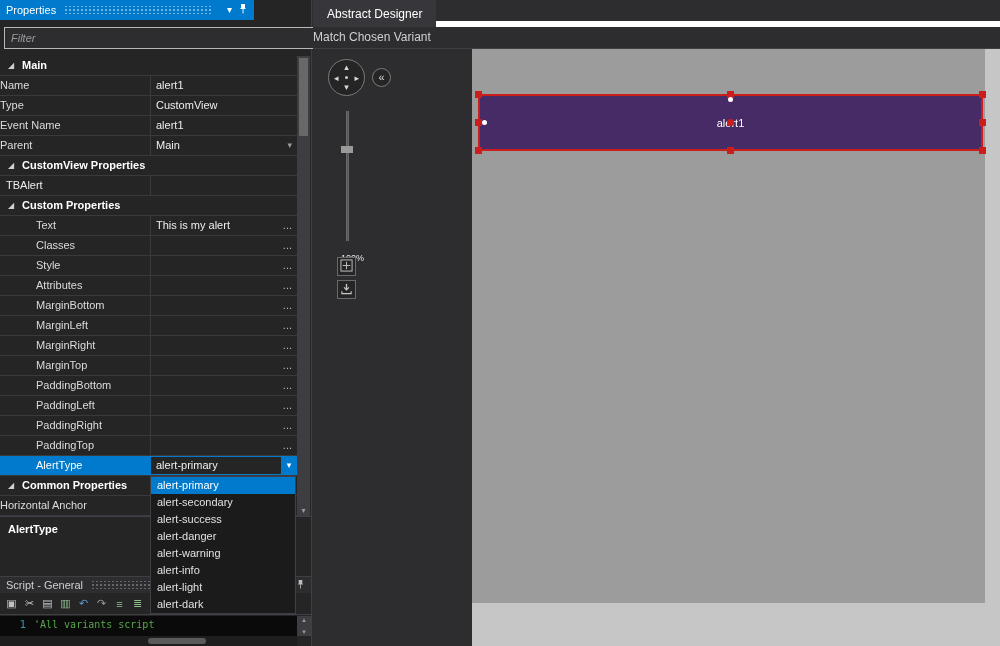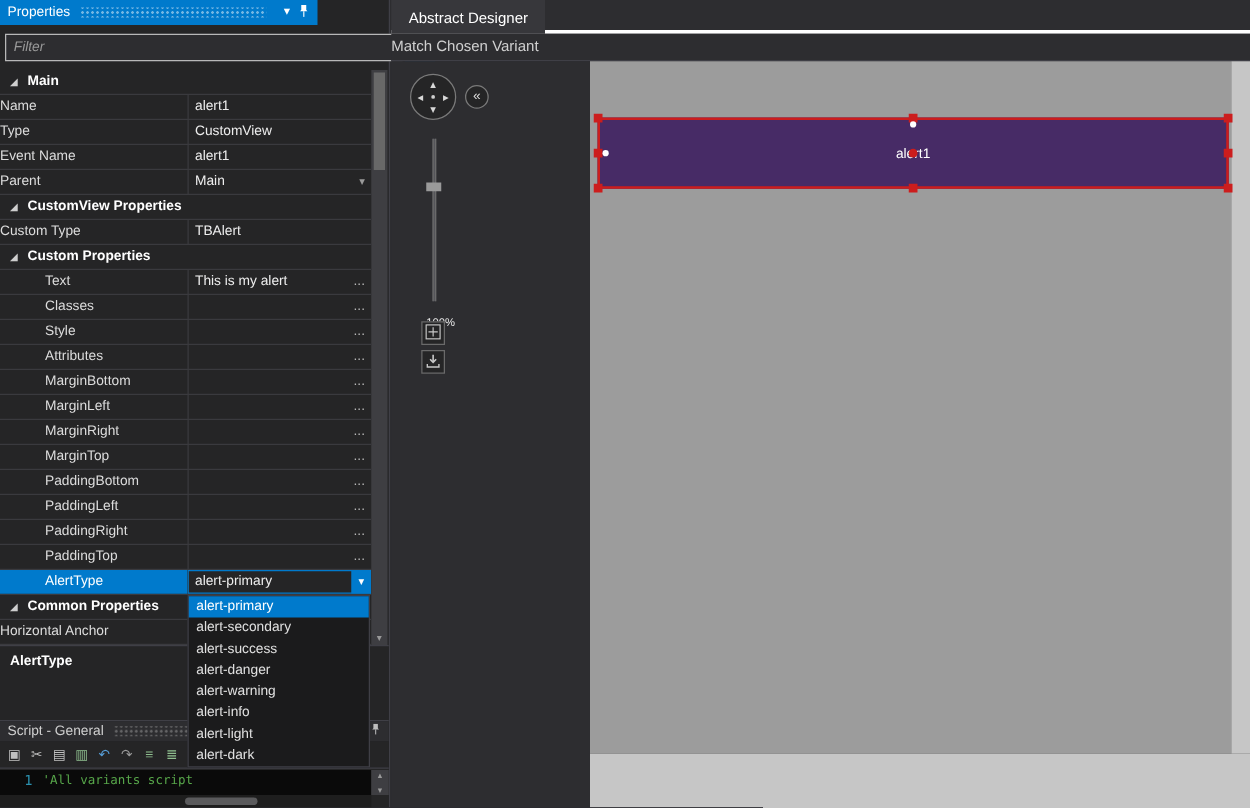--- a/index.html
+++ b/index.html
@@ -56,21 +56,21 @@
   .code-area{position:absolute;left:0;top:39px;right:14px;bottom:10px;background:#0a0a0a;display:flex;overflow:hidden}
   .code-ln{width:34px;text-align:right;padding-right:8px;color:#2b91af;
            font-family:"DejaVu Sans Mono",monospace;font-size:11px;line-height:18px}
   .code-text{color:var(--comment);font-family:"DejaVu Sans Mono",monospace;font-size:10px;line-height:18px;white-space:pre}
   .code-vscroll{position:absolute;right:0;top:39px;bottom:10px;width:14px;background:#3e3e42;
                 display:flex;flex-direction:column;justify-content:space-between;align-items:center;color:#999;font-size:7px}
   .code-hscroll{position:absolute;left:0;right:14px;bottom:0;height:10px;background:#1e1e1e}
   .code-hthumb{position:absolute;left:148px;top:2px;width:58px;height:6px;background:#5a5a5c;border-radius:3px}
 
   
-  .tabstrip{position:absolute;left:313px;top:0;right:0;height:27px;background:#2d2d30;border-bottom:3px solid #ffffff}
+  .tabstrip{position:absolute;left:313px;top:0;right:0;height:27px;background:#2d2d30;border-bottom:6px solid #ffffff}
   .tab{display:inline-flex;align-items:center;height:27px;padding:0 14px;background:#37373b;color:#fff;font-size:12px;cursor:pointer}
   .variant-bar{position:absolute;left:313px;top:27px;right:0;height:22px;line-height:21px;padding-left:0;
                color:#d0d0d0;border-bottom:1px solid #3f3f46;font-size:12px;background:#2d2d30}
   .design-area{position:absolute;left:313px;top:49px;right:0;bottom:0;background:#2d2d30}
 
   
   .nav-circle{position:absolute;left:15px;top:10px;width:37px;height:37px;border-radius:50%;
               border:1px solid #7a7a7a;background:#252526;cursor:pointer}
   .nav-circle .n{position:absolute;color:#d8d8d8;font-size:9px;line-height:9px}
   .n.up{left:50%;top:3px;transform:translateX(-50%)}
@@ -165,21 +165,20 @@
         </div>
         <div class="row prop">
           <div class="cell-label">Parent</div>
           <div class="cell-value"><span>Main</span><span class="dd-arrow">▾</span></div>
         </div>
         <div class="row header">
           <span class="tri">◢</span>
           <span class="hlabel">CustomView Properties</span>
         </div>
         <div class="row prop">
-          <div class="cell-label">Custom Type</div>
           <div class="cell-value"><span>TBAlert</span></div>
         </div>
         <div class="row header">
           <span class="tri">◢</span>
           <span class="hlabel">Custom Properties</span>
         </div>
         <div class="row prop indent">
           <div class="cell-label">Text</div>
           <div class="cell-value"><span>This is my alert</span><span class="ellipsis-btn">...</span></div>
         </div>

